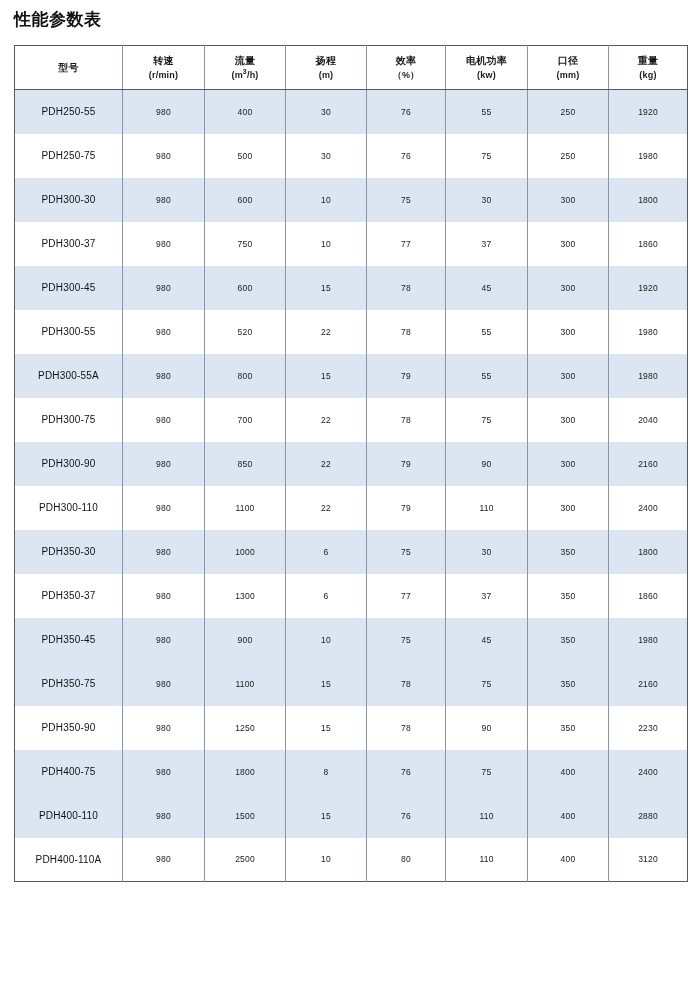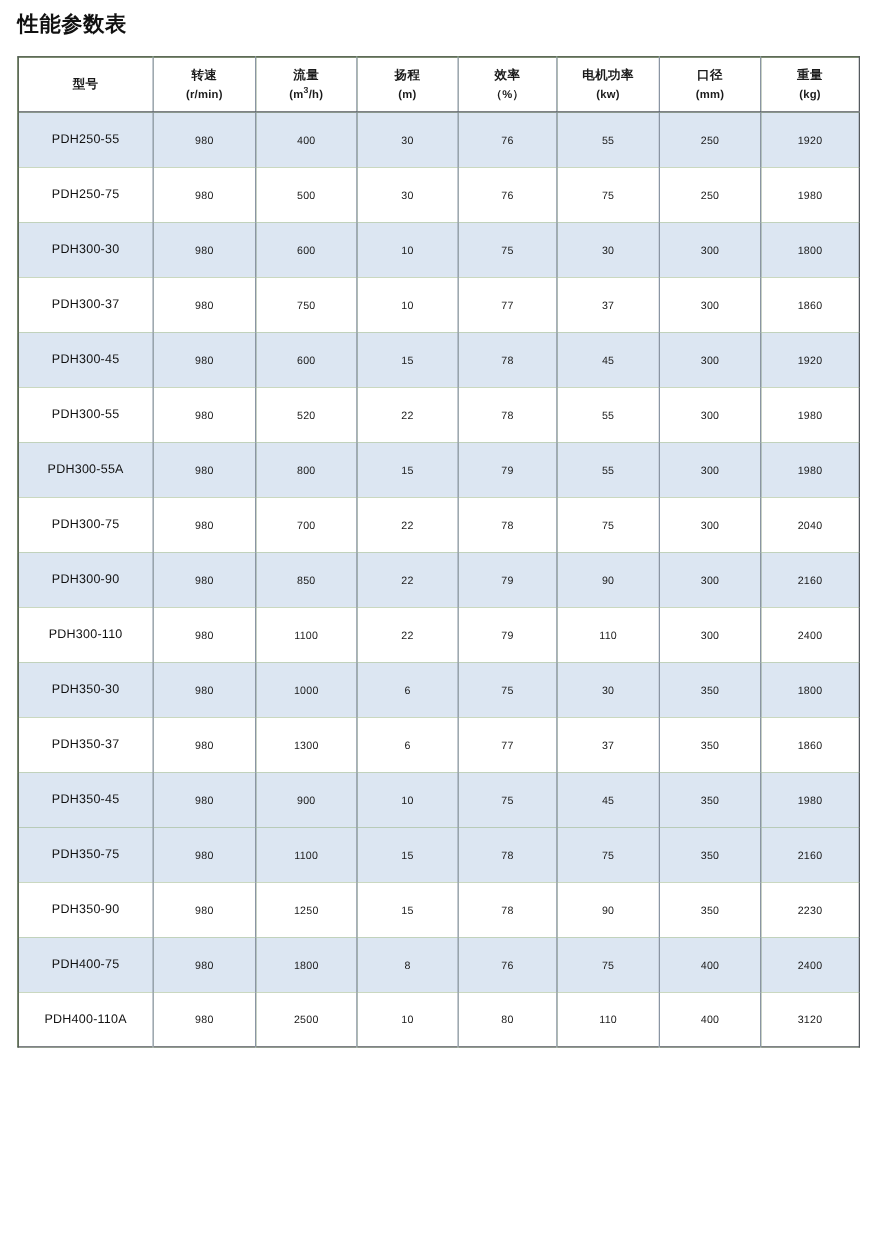--- a/index.html
+++ b/index.html
@@ -36,21 +36,21 @@
   .table-wrap {
     position: absolute;
     left: 14px;
     top: 45px;
     width: 673px;
   }
   table.spec-table {
     border-collapse: collapse;
     width: 673px;
     table-layout: fixed;
-    background: #4d7c0f;
+    background: #f97316;
     border: 1px solid #555a5f;
   }
   table.spec-table col.c0 { width: 108px; }
   table.spec-table col.c1 { width: 82px; }
   table.spec-table col.c2 { width: 81px; }
   table.spec-table col.c3 { width: 81px; }
   table.spec-table col.c4 { width: 79px; }
   table.spec-table col.c5 { width: 82px; }
   table.spec-table col.c6 { width: 81px; }
   table.spec-table col.c7 { width: 79px; }
@@ -333,20 +333,30 @@
           <tr class="row-alt">
             <td class="model-cell">PDH400-75</td>
             <td class="num-cell">980</td>
             <td class="num-cell">1800</td>
             <td class="num-cell">8</td>
             <td class="num-cell">76</td>
             <td class="num-cell">75</td>
             <td class="num-cell">400</td>
             <td class="num-cell">2400</td>
           </tr>
+          <tr class="row-alt">
+            <td class="model-cell">PDH400-110</td>
+            <td class="num-cell">980</td>
+            <td class="num-cell">1500</td>
+            <td class="num-cell">15</td>
+            <td class="num-cell">76</td>
+            <td class="num-cell">110</td>
+            <td class="num-cell">400</td>
+            <td class="num-cell">2880</td>
+          </tr>
           <tr class="row-plain">
             <td class="model-cell">PDH400-110A</td>
             <td class="num-cell">980</td>
             <td class="num-cell">2500</td>
             <td class="num-cell">10</td>
             <td class="num-cell">80</td>
             <td class="num-cell">110</td>
             <td class="num-cell">400</td>
             <td class="num-cell">3120</td>
           </tr>

